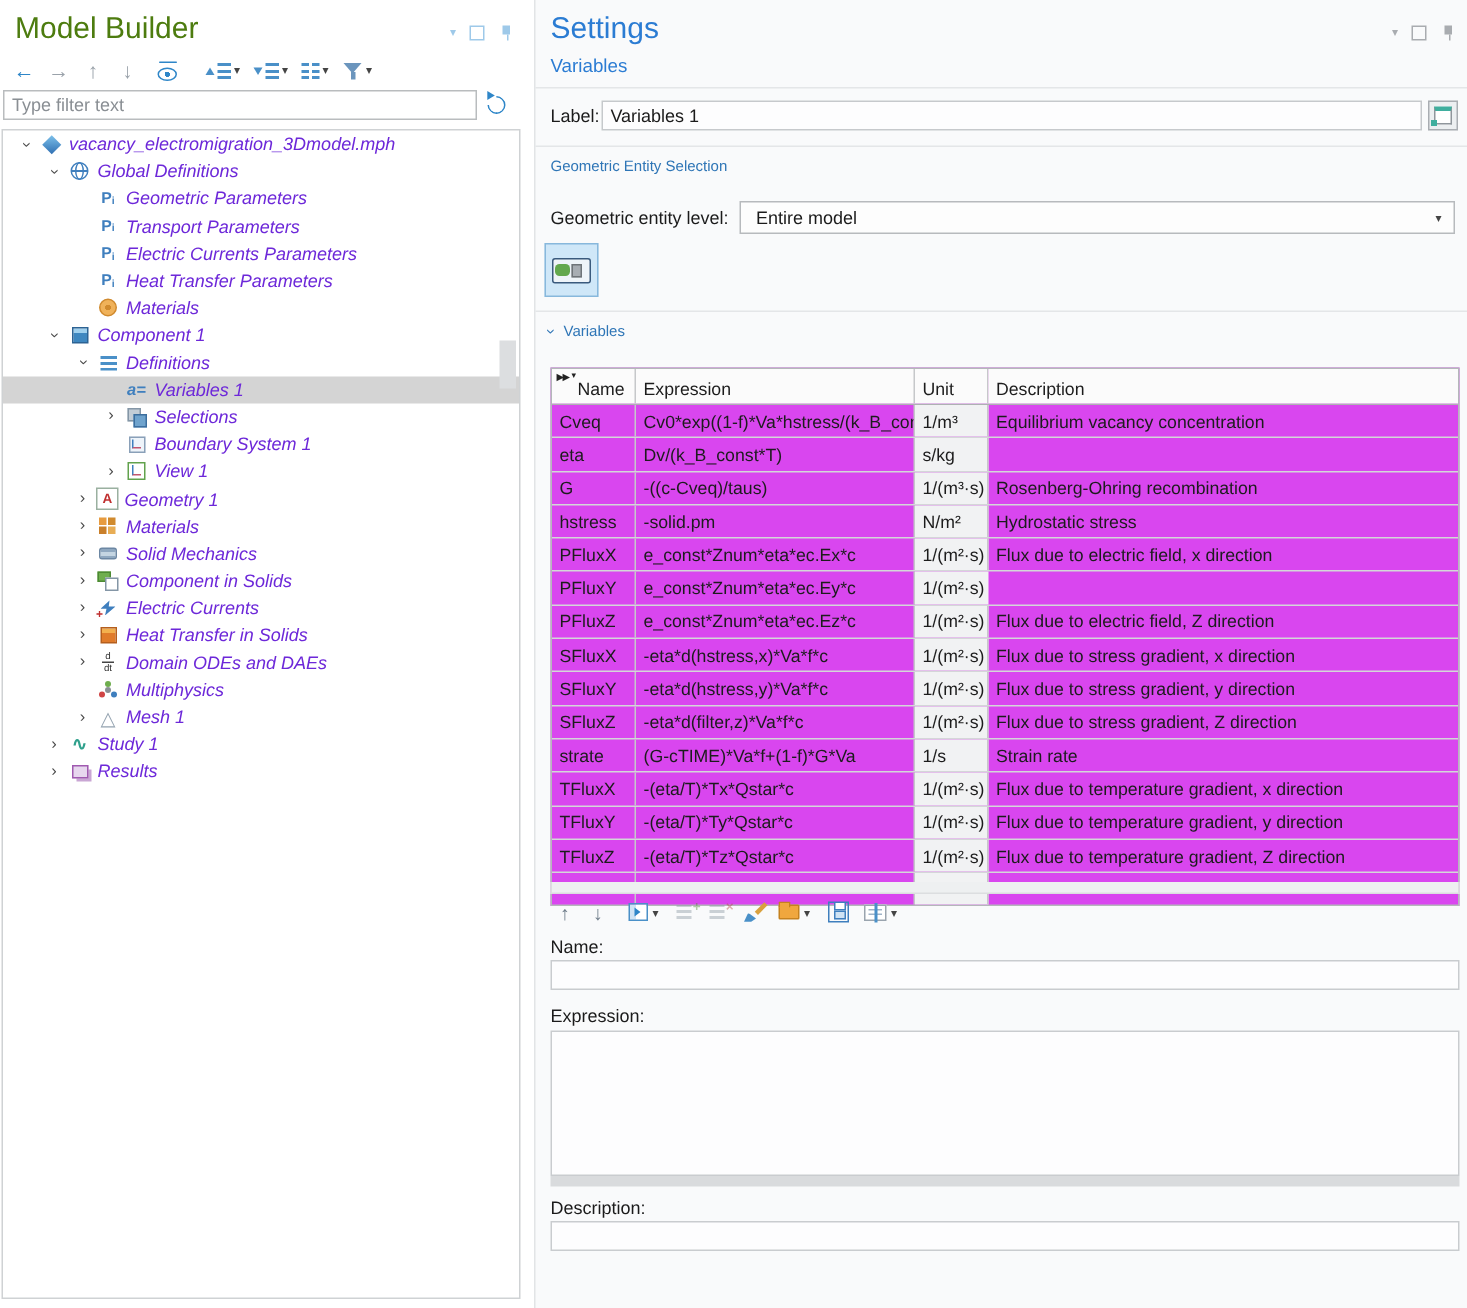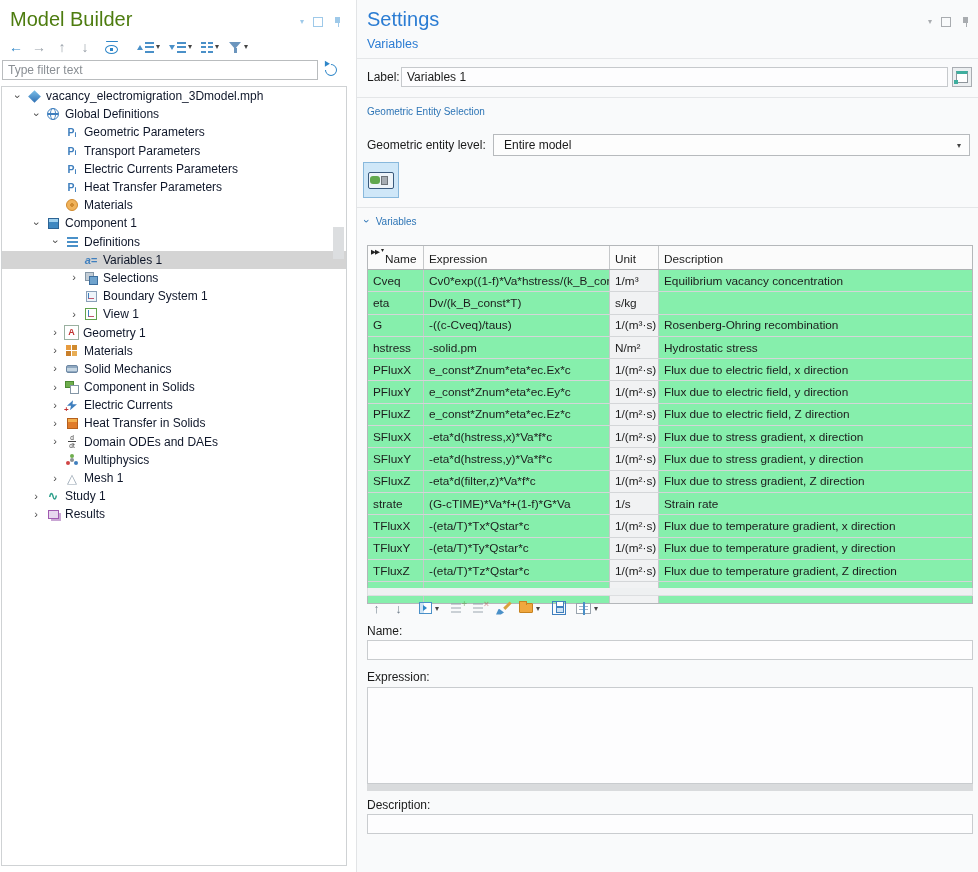--- a/index.html
+++ b/index.html
@@ -43,21 +43,21 @@
   .refresh::after{content:"";position:absolute;top:-4px;right:-2px;border:3.5px solid rgba(0,0,0,0);
                   border-left:5px solid #2e86c8;transform:rotate(45deg);}
   .tree{position:absolute;left:1px;top:86px;width:346px;height:780px;border:1px solid #cfd2d4;background:#fff;
         box-sizing:border-box;overflow:hidden;}
   .tree-thumb{position:absolute;right:2px;top:140px;width:11px;height:32px;background:#dcdee0;}
   .trow{height:18.2px;display:flex;align-items:center;white-space:nowrap;}
   .trow.sel{background:#d4d4d4;}
   .lvl0{padding-left:8px;} .lvl1{padding-left:27px;} .lvl2{padding-left:46px;} .lvl3{padding-left:65px;}
   .arr{width:14px;flex:none;text-align:center;color:#4a4a4a;font-size:11px;line-height:1;}
   .arr.exp{transform:rotate(90deg);}
-  .tlabel{margin-left:4px;color:#0f172a;}
+  .tlabel{margin-left:4px;color:#6d28d9;font-style:italic;}
   
   .ticon{width:16px;height:16px;flex:none;display:inline-flex;align-items:center;justify-content:center;
          position:relative;margin-left:2px;}
   .icon-mph::before{content:"";width:9px;height:9px;background:linear-gradient(135deg,#7cc0ea,#2f6fb2);transform:rotate(45deg);}
   .icon-globe::before{content:"";width:12px;height:12px;box-sizing:border-box;border:1.3px solid #3f7fbe;border-radius:50%;
       background:linear-gradient(rgba(0,0,0,0) 44%,#3f7fbe 44% 56%,rgba(0,0,0,0) 56%);}
   .icon-globe::after{content:"";position:absolute;width:6px;height:12px;left:5px;top:2px;box-sizing:border-box;
       border:1.2px solid #3f7fbe;border-radius:50%;}
   .icon-pi{color:#3f7fbe;font-weight:bold;font-size:10.5px;}
   .icon-pi i{font-style:normal;} .icon-pi .s{font-size:7px;align-self:flex-end;line-height:1.6;}
@@ -119,21 +119,21 @@
   .dd-caret{font-size:8px;color:#444;}
   .active-btn{position:absolute;left:6px;top:162px;width:36px;height:36px;background:#cfe7f8;border:1px solid #88b8dc;
       box-sizing:border-box;display:flex;align-items:center;justify-content:center;}
   .toggle{width:22px;height:13px;border:1.5px solid #3a5a7d;border-radius:2px;display:flex;align-items:center;
       padding:1px;gap:1px;box-sizing:content-box;background:#eef4f9;}
   .tg-on{width:10px;height:8px;background:#62a84e;border-radius:3px;}
   .tg-off{width:7px;height:9px;background:#a7adb3;border:1px solid #6e7479;box-sizing:border-box;}
   .var-head{position:absolute;left:8px;top:215px;display:flex;align-items:center;gap:7px;}
   .sec-chev{color:#2e75b6;font-size:11px;transform:rotate(90deg);display:inline-block;}
   
-  .vtable{position:absolute;left:10px;top:245px;width:606px;border:1px solid #b4b7ba;background:#86efac;box-sizing:border-box;}
+  .vtable{position:absolute;left:10px;top:245px;width:606px;border:1px solid #b4b7ba;background:#d946ef;box-sizing:border-box;}
   .vrow{display:grid;grid-template-columns:56px 186px 49px 1fr;height:21.3px;border-bottom:1px solid #d4d6d8;}
   .vrow:last-child{border-bottom:none;}
   .vrow.vhead{height:23px;border-bottom:1px solid #aeb1b3;}
   .c{border-right:1px solid #c6c8ca;padding:0 5px;display:flex;align-items:center;font-size:11.8px;
      overflow:hidden;white-space:nowrap;color:#1c1c1c;}
   .c:last-child{border-right:none;}
   .vhead .c{background:#fbfbfb;align-items:flex-end;padding-bottom:3px;}
   .cu{background:#f1f2f3;}
   .vhead .cu{background:#fbfbfb;}
   .chn{position:relative;}
@@ -447,21 +447,20 @@
     <div class="vrow">
       <div class="c">PFluxX</div>
       <div class="c">e_const*Znum*eta*ec.Ex*c</div>
       <div class="c cu">1/(m²·s)</div>
       <div class="c">Flux due to electric field, x direction</div>
     </div>
     <div class="vrow">
       <div class="c">PFluxY</div>
       <div class="c">e_const*Znum*eta*ec.Ey*c</div>
       <div class="c cu">1/(m²·s)</div>
-      <div class="c">Flux due to electric field, y direction</div>
     </div>
     <div class="vrow">
       <div class="c">PFluxZ</div>
       <div class="c">e_const*Znum*eta*ec.Ez*c</div>
       <div class="c cu">1/(m²·s)</div>
       <div class="c">Flux due to electric field, Z direction</div>
     </div>
     <div class="vrow">
       <div class="c">SFluxX</div>
       <div class="c">-eta*d(hstress,x)*Va*f*c</div>

